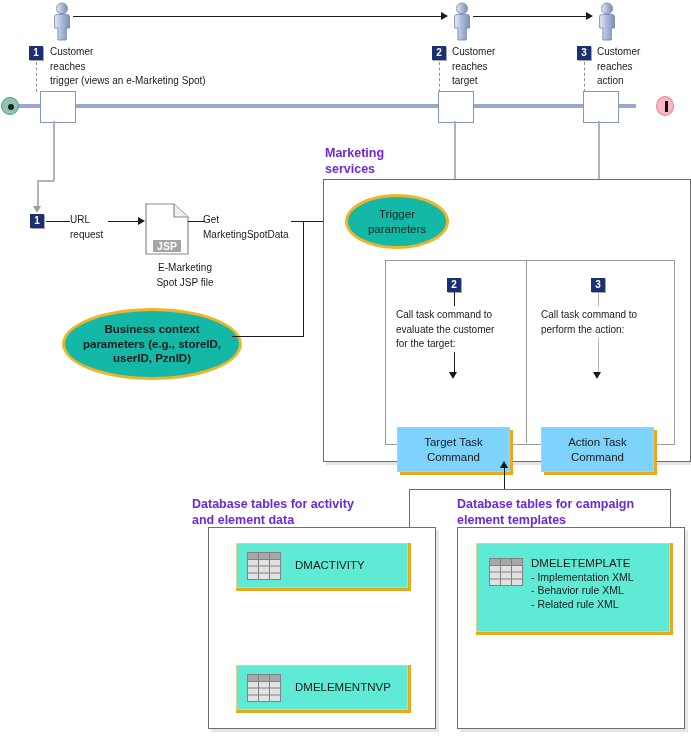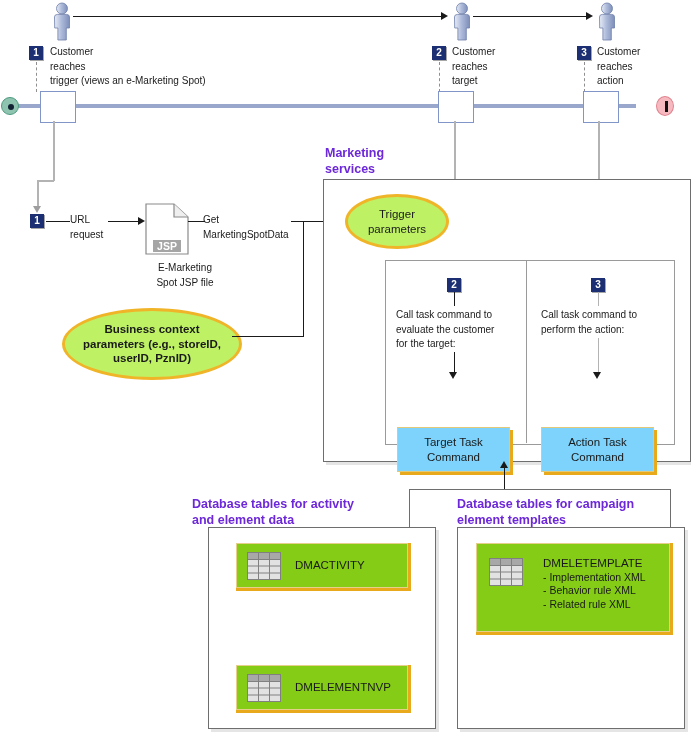--- a/index.html
+++ b/index.html
@@ -54,28 +54,28 @@
   .panel-inner{background:#fff;border:1.2px solid #9a9a9a;}
   .bracket{border:1.2px solid #6e6e6e;border-bottom:none;background:transparent;}
 
   
   .ybox{background:#7dd3fc;border:1px solid #e2c97a;
         box-shadow:3px 3px 0 #e8aa1c;box-sizing:border-box;
         display:flex;align-items:center;justify-content:center;text-align:center;margin-top:48px;}
   .ybox .lbl{font-size:11.5px;line-height:14.5px;color:#1a1a1a;}
 
   
-  .dbbox{background:#84cc16;border:1px solid #e6cf8a;
+  .dbbox{background:#5eead4;border:1px solid #e6cf8a;
          box-shadow:0 3px 0 #e8aa1c, 3px 0 0 #e8aa1c, 3px 3px 0 #e8aa1c;
          box-sizing:border-box;display:flex;align-items:center;}
   .dbname{font-size:11.5px;line-height:14.5px;color:#1a1a1a;}
   .dbsub{font-size:10.5px;line-height:13.5px;color:#1a1a1a;}
 
   
-  .ellipse{border-radius:50%;background:#bef264;border:3px solid #f0b429;
+  .ellipse{border-radius:50%;background:#14b8a6;border:3px solid #f0b429;
            box-sizing:border-box;display:flex;align-items:center;
            justify-content:center;text-align:center;}
   .ellipse .lbl{font-size:11.5px;line-height:14.5px;color:#1a1a1a;}
 
   
   .jsp{width:44px;height:52px;}
 </style>
 </head>
 <body>
 
@@ -261,21 +261,21 @@
 
   <div class="abs dbbox" style="left:476px;top:543px;width:194px;height:89px;align-items:flex-start;">
     <svg width="34" height="28" style="margin-left:12px;margin-top:14px;flex:0 0 auto;" viewBox="0 0 34 28">
       <rect x="0.5" y="0.5" width="33" height="27" fill="#e2e2e2" stroke="#808080"></rect>
       <rect x="0.5" y="0.5" width="33" height="7" fill="#a8a8a8" stroke="#808080"></rect>
       <line x1="11.5" y1="0.5" x2="11.5" y2="27.5" stroke="#808080"></line>
       <line x1="22.5" y1="0.5" x2="22.5" y2="27.5" stroke="#808080"></line>
       <line x1="0.5" y1="14" x2="33.5" y2="14" stroke="#808080"></line>
       <line x1="0.5" y1="21" x2="33.5" y2="21" stroke="#808080"></line>
     </svg>
-    <div style="margin-left:20px;margin-top:12px;">
+    <div style="margin-left:8px;margin-top:12px;">
       <div class="dbname">DMELETEMPLATE</div>
       <div class="dbsub">- Implementation XML</div>
       <div class="dbsub">- Behavior rule XML</div>
       <div class="dbsub">- Related rule XML</div>
     </div>
   </div>
 
 </div>
 
 </body></html>

